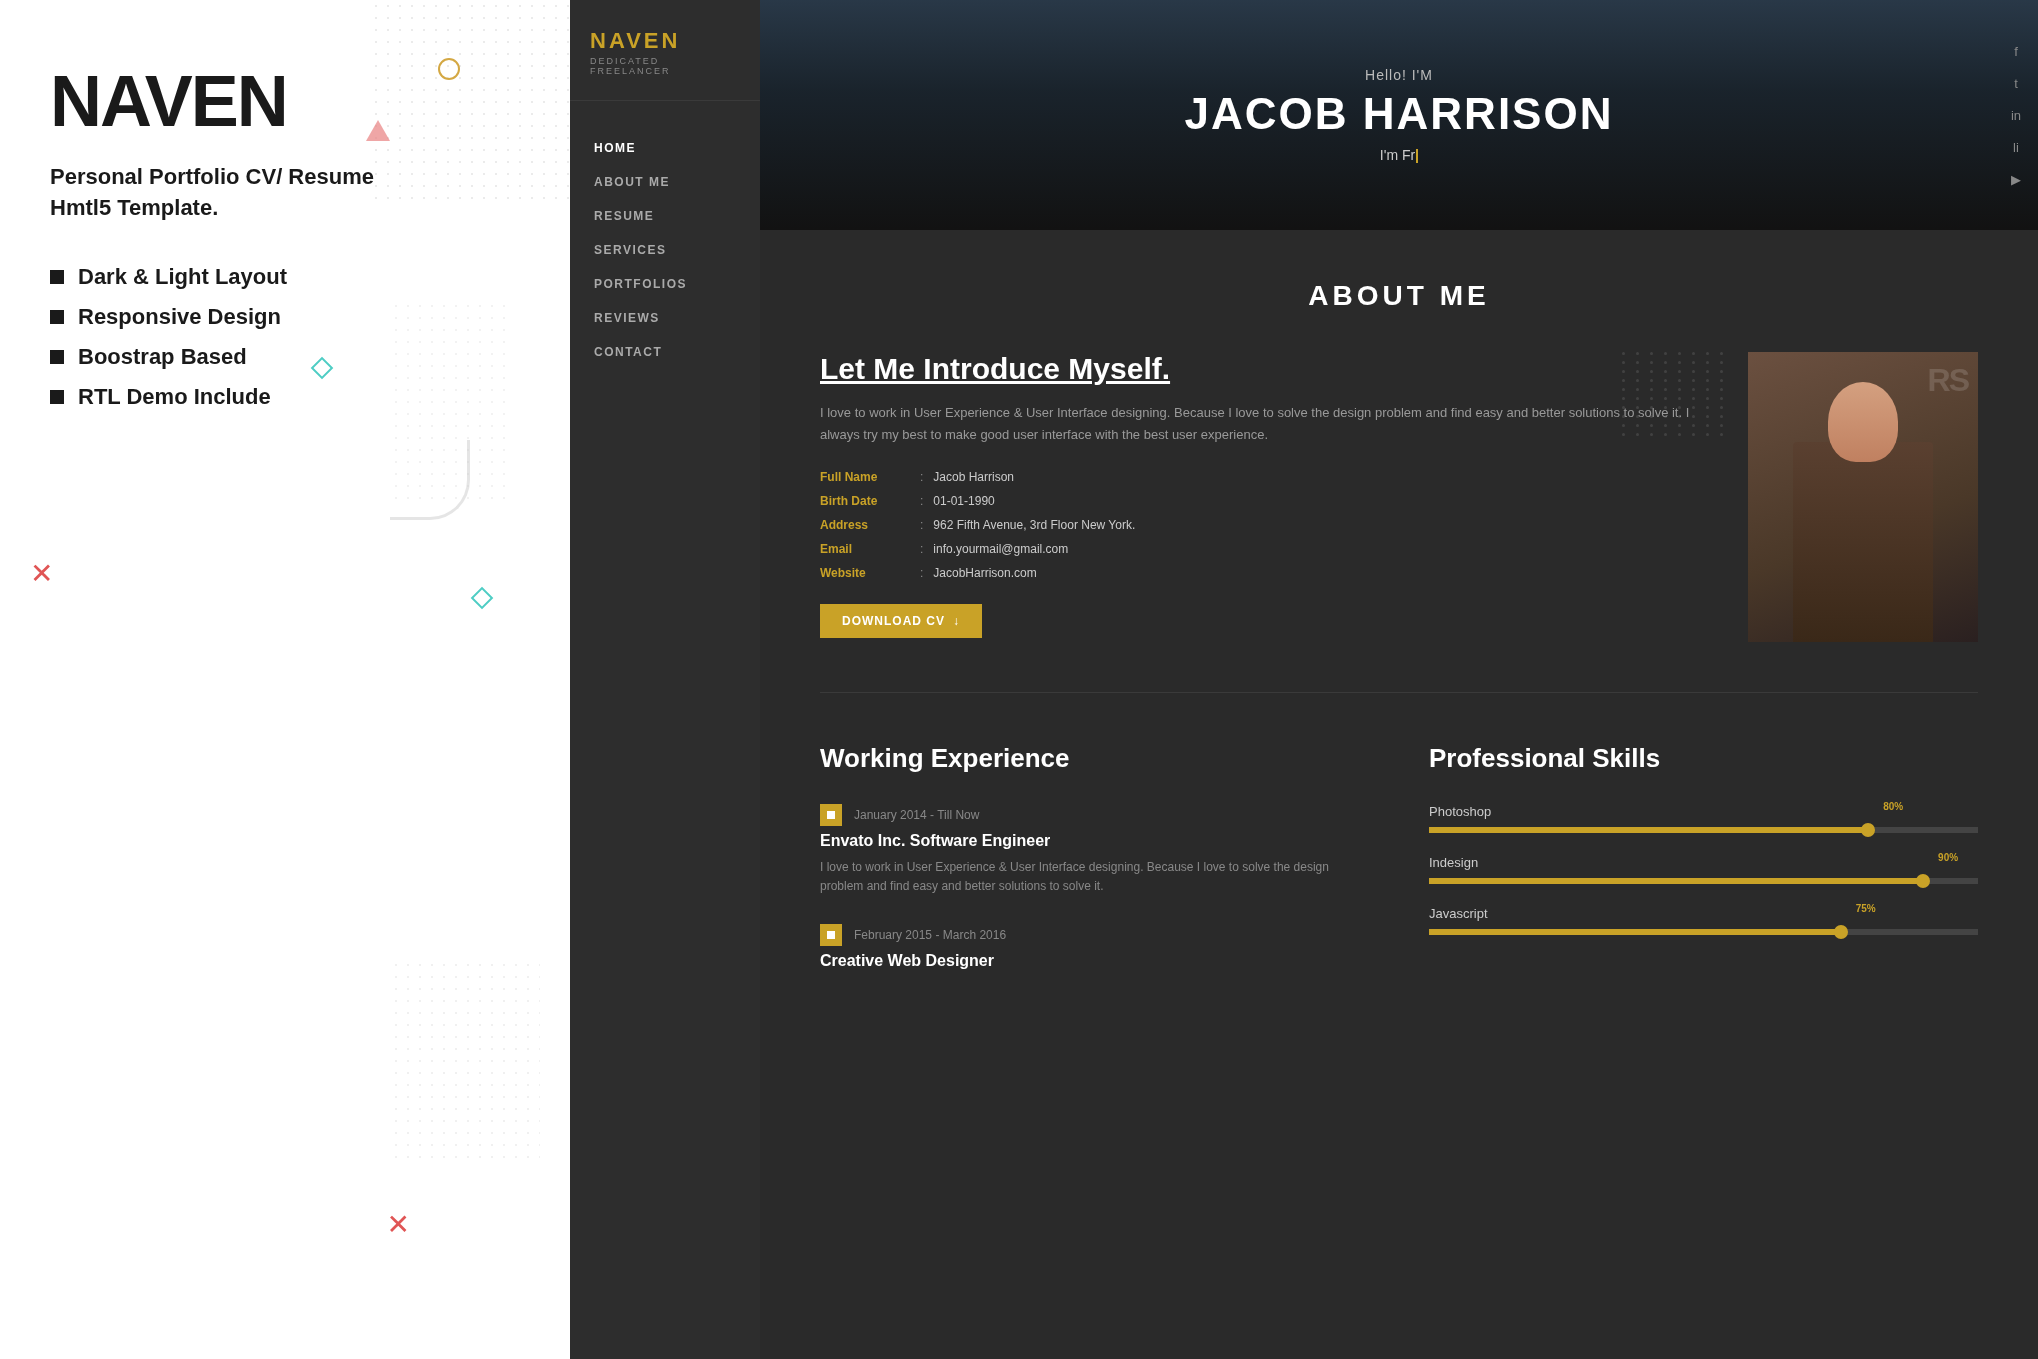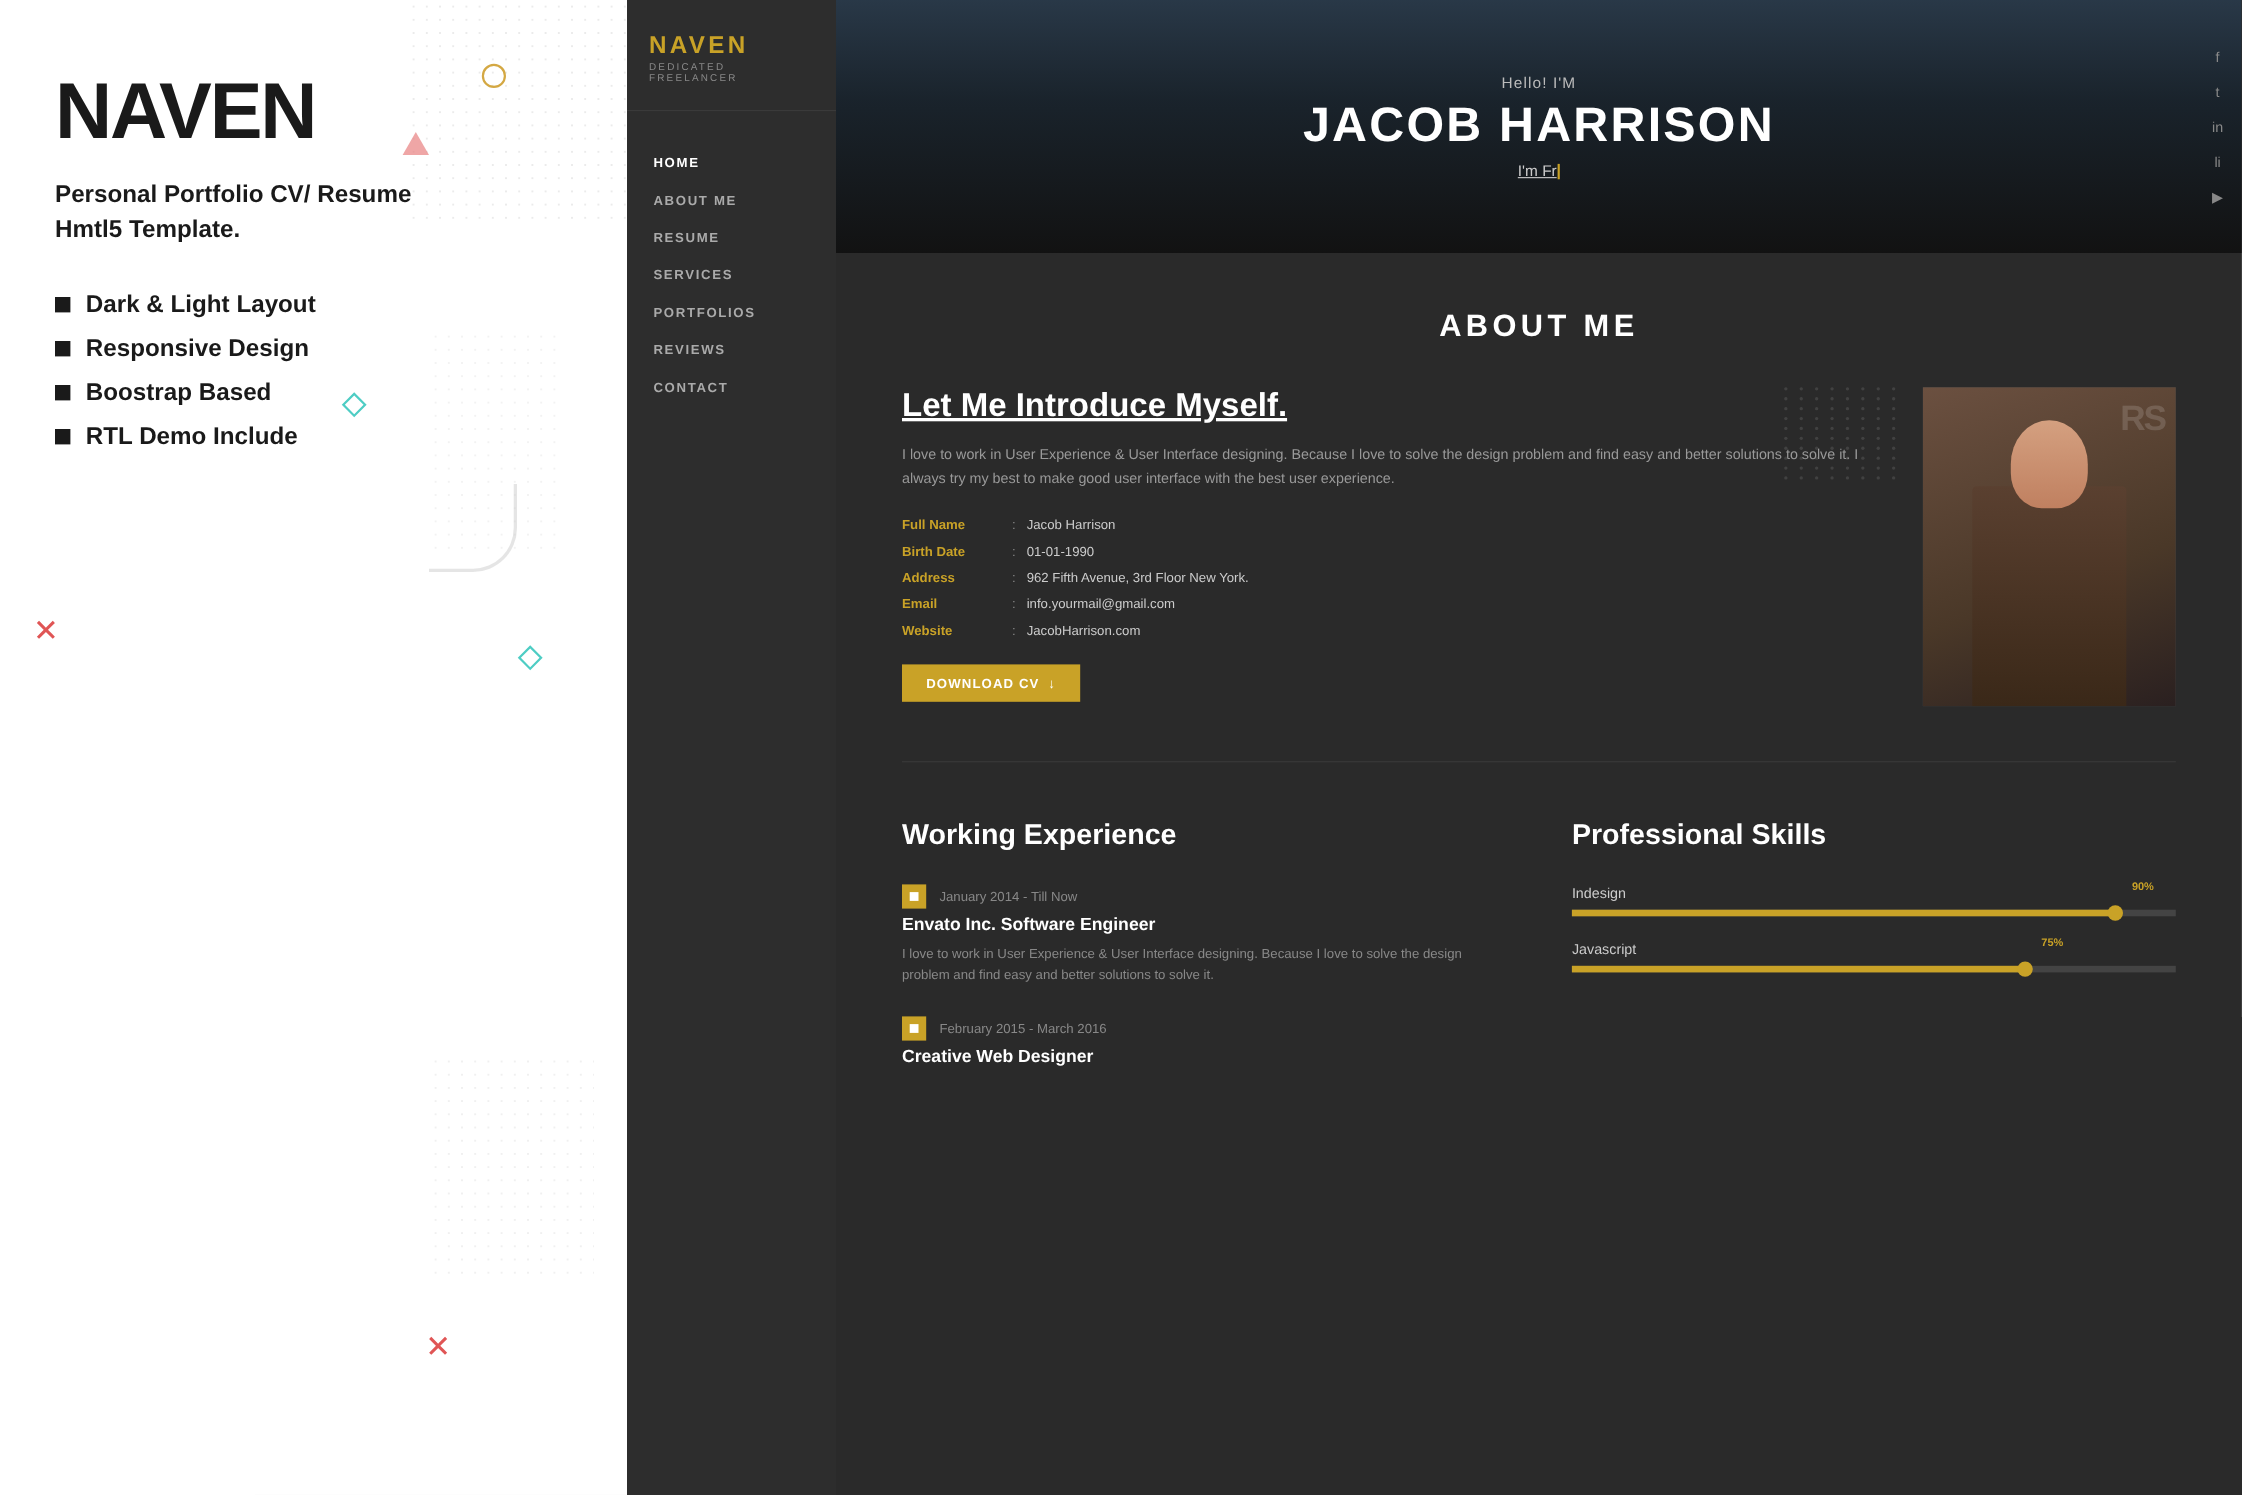--- a/index.html
+++ b/index.html
@@ -229,21 +229,20 @@
     .hero-name {
       font-size: 44px;
       font-weight: 900;
       color: #fff;
       letter-spacing: 2px;
     }
     .hero-role {
       font-size: 14px;
       color: #ccc;
       margin-top: 8px;
-      text-decoration: underline;
     }
     .hero-cursor {
       display: inline-block;
       width: 2px;
       height: 14px;
       background: #c9a227;
       vertical-align: middle;
       margin-left: 1px;
     }
 
@@ -706,20 +705,30 @@
             </div>
             <span class="timeline-date">February 2015 - March 2016</span>
           </div>
           <div class="timeline-job-title">Creative Web Designer</div>
         </div>
       </div>
 
       <div>
         <div class="skills-title">Professional Skills</div>
 
+        <div class="skill-item">
+          <div class="skill-label">Photoshop</div>
+          <div class="skill-bar-bg">
+            <div class="skill-bar-fill" style="width:80%;">
+              <div class="skill-bar-dot">
+                <span class="skill-pct">80%</span>
+              </div>
+            </div>
+          </div>
+        </div>
 
         <div class="skill-item">
           <div class="skill-label">Indesign</div>
           <div class="skill-bar-bg">
             <div class="skill-bar-fill" style="width:90%;">
               <div class="skill-bar-dot">
                 <span class="skill-pct">90%</span>
               </div>
             </div>
           </div>

